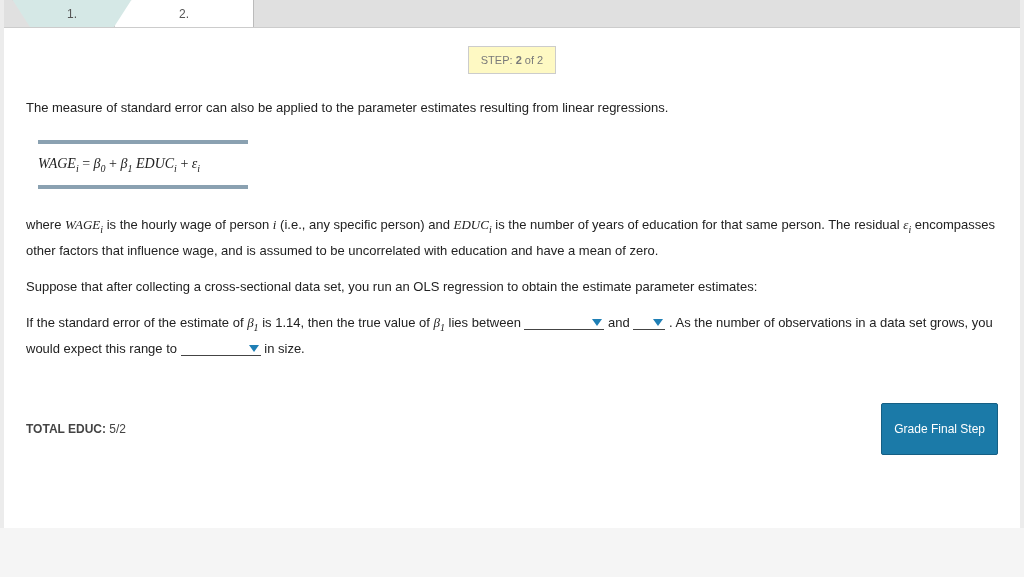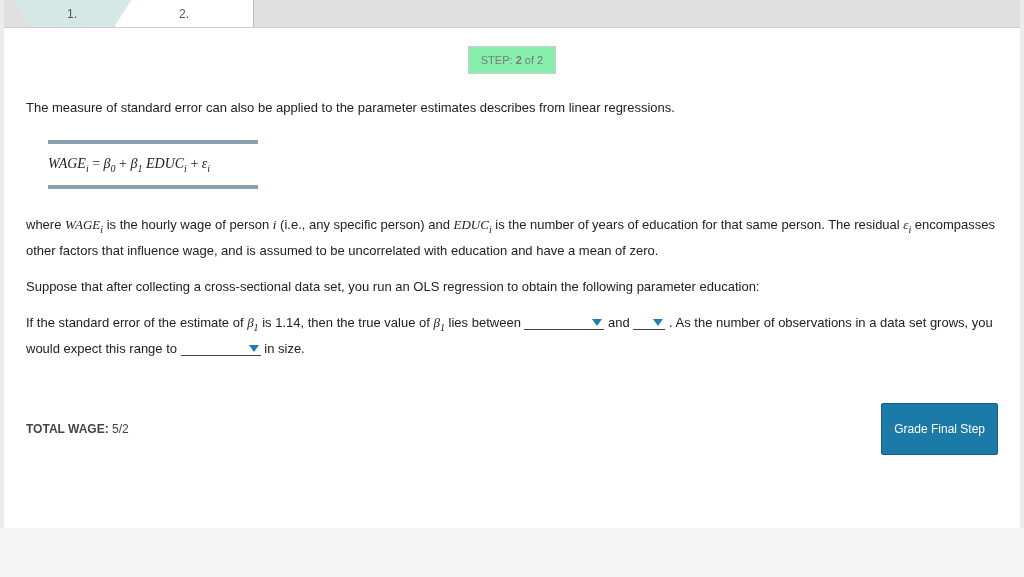--- a/index.html
+++ b/index.html
@@ -60,26 +60,26 @@
     .step-indicator {
       text-align: center;
       margin: 6px 0 22px 0;
     }
     .step-box {
       display: inline-block;
       border: 1px solid #ccc;
       padding: 3px 12px;
       font-size: 11px;
       color: #7a7a7a;
-      background: #86efac;
+      background: #fef9c3;
     }
     .step-box .bold { font-weight: bold; }
     .para { margin-bottom: 12px; }
     .equation-block {
-      margin: 20px 0 24px 22px;
+      margin: 20px 0 24px 12px;
     }
     .eq-bar {
       width: 210px;
       height: 4px;
       background: #8aa1b1;
       margin: 1px 0;
     }
     .eq-text {
       font-family: 'Times New Roman', Times, serif;
       font-style: italic;
@@ -152,43 +152,43 @@
 
     <div class="step-indicator">
       <span class="step-box">
         <span>STEP:</span>
         <span class="bold">2</span>
         <span>of</span>
         <span>2</span>
       </span>
     </div>
 
-    <p class="para">The measure of standard error can also be applied to the parameter estimates describes from linear regressions.</p>
+    <p class="para">The measure of standard error can also be applied to the parameter estimates resulting from linear regressions.</p>
 
     <div class="equation-block">
       <div class="eq-bar"></div>
       <div class="eq-text">
         <span class="ital">WAGE</span><span class="sub">i</span><span class="upright"> = </span><span class="ital">β</span><span class="sub">0</span><span class="upright"> + </span><span class="ital">β</span><span class="sub">1</span><span> </span><span class="ital">EDUC</span><span class="sub">i</span><span class="upright"> + </span><span class="ital">ε</span><span class="sub">i</span>
       </div>
       <div class="eq-bar"></div>
     </div>
 
     <p class="para">
       <span>where </span><span class="var"><span>WAGE</span><span class="sub">i</span></span><span> is the hourly wage of person </span><span class="var">i</span><span> (i.e., any specific person) and </span><span class="var"><span>EDUC</span><span class="sub">i</span></span><span> is the number of years of education for that same person. The residual </span><span class="var"><span>ε</span><span class="sub">i</span></span><span> encompasses other factors that influence wage, and is assumed to be uncorrelated with education and have a mean of zero.</span>
     </p>
 
-    <p class="para">Suppose that after collecting a cross-sectional data set, you run an OLS regression to obtain the following parameter education:</p>
+    <p class="para">Suppose that after collecting a cross-sectional data set, you run an OLS regression to obtain the estimate parameter estimates:</p>
 
 
     <p class="para">
       <span>If the standard error of the estimate of </span><span class="var"><span>β</span><span class="sub">1</span></span><span> is 1.14, then the true value of </span><span class="var"><span>β</span><span class="sub">1</span></span><span> lies between </span><span class="dropdown-blank med"><span class="arrow"></span></span><span> and </span><span class="dropdown-blank small"><span class="arrow"></span></span><span> . As the number of observations in a data set grows, you would expect this range to </span><span class="dropdown-blank med"><span class="arrow"></span></span><span>   in size.</span>
     </p>
 
     <div class="footer-bar">
       <div class="total-score">
-        <span class="bold">TOTAL WAGE:</span>
+        <span class="bold">TOTAL EDUC:</span>
         <span>5/2</span>
       </div>
       <button class="grade-btn">Grade Final Step</button>
     </div>
 
   </div>
 </div>
 
 </body></html>

